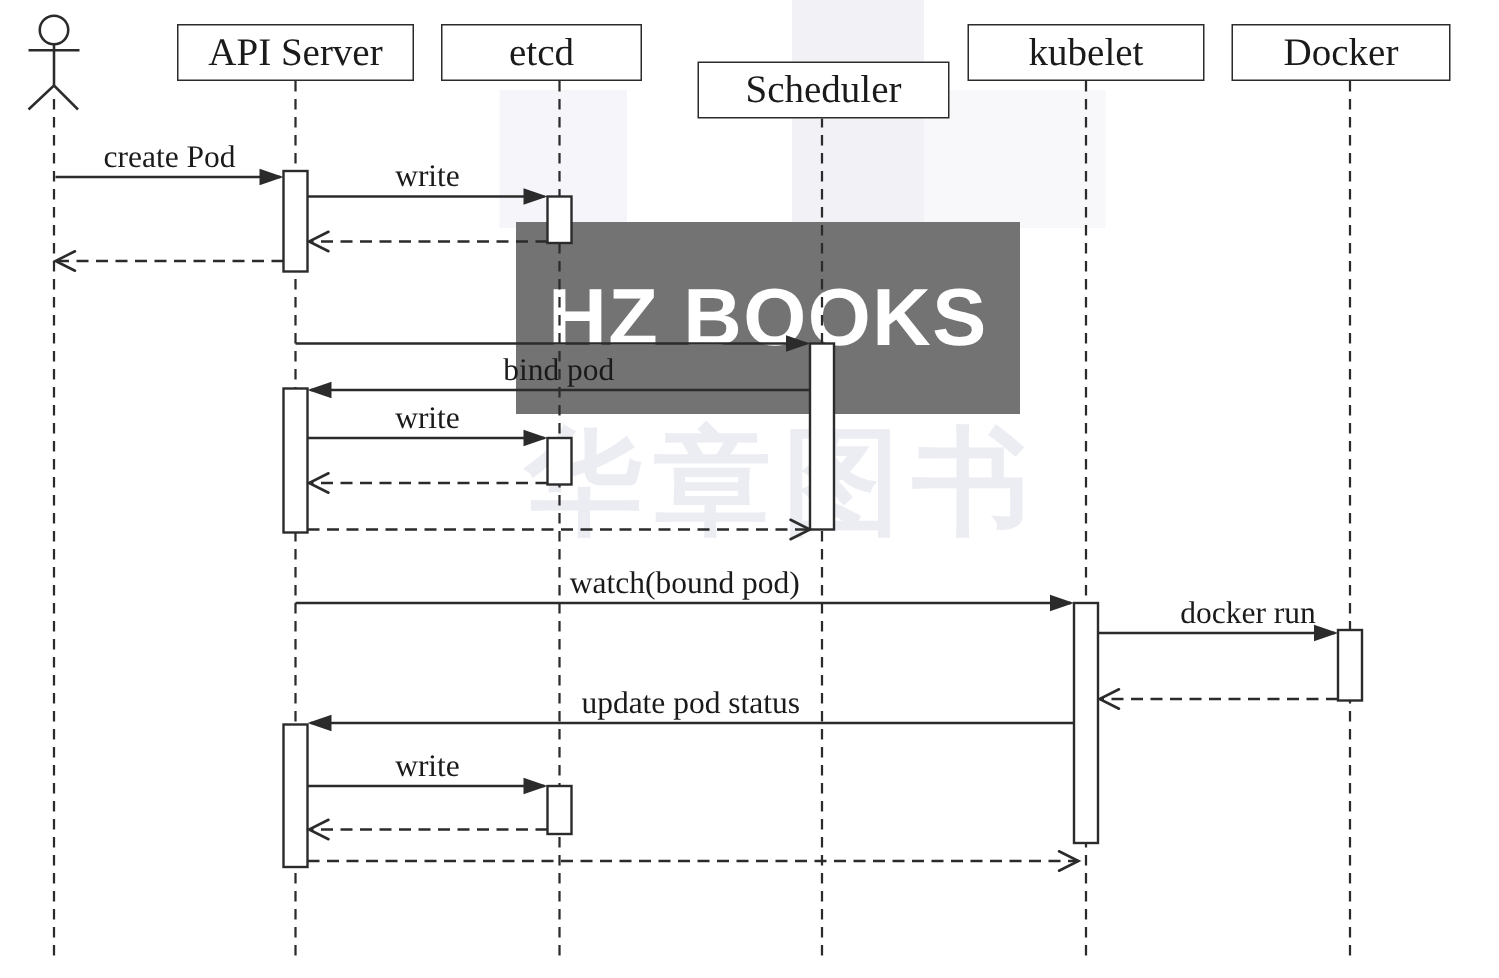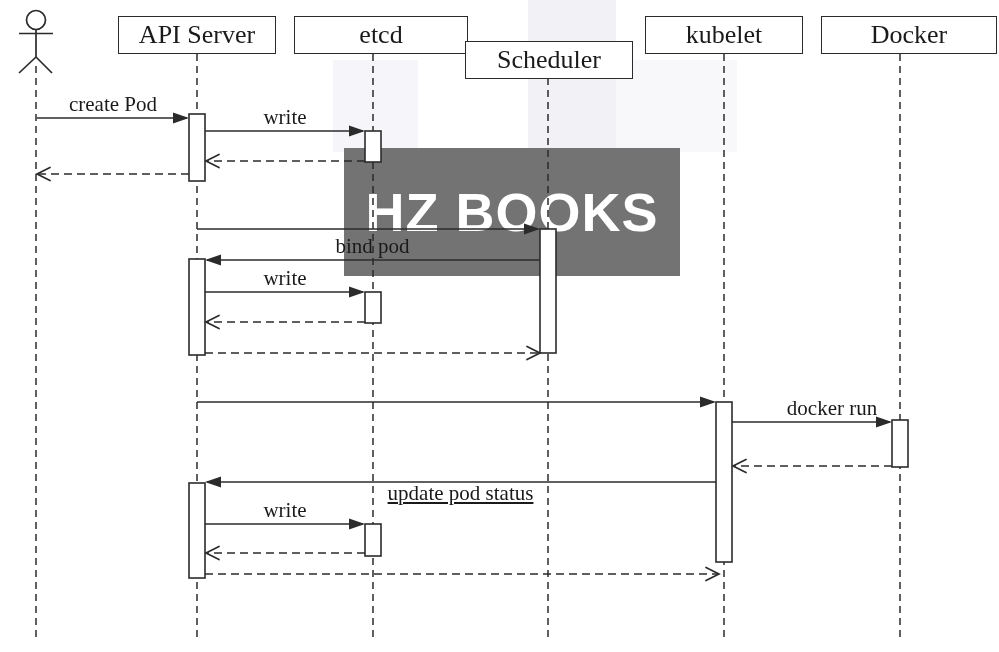--- a/index.html
+++ b/index.html
@@ -31,20 +31,21 @@
   .actor-g{stroke:#2b2b2b;stroke-width:1.7;fill:none}
 </style>
 </head>
 <body>
 
 <div class="stage">
   <div class="wm" id="wm-band-a"></div>
   <div class="wm" id="wm-band-b"></div>
   <div class="wm" id="wm-band-c"></div>
   <div class="wm" id="wm-logo">HZ BOOKS</div>
+  <div class="wm" id="wm-cjk">华章图书</div>
 
   <svg id="diagram-svg" width="999" height="652" viewBox="0 0 999 652">
     <g class="actor-g">
       <circle cx="36" cy="20" r="9.5"></circle>
       <line x1="36" y1="29.5" x2="36" y2="57"></line>
       <line x1="19" y1="33.5" x2="53" y2="33.5"></line>
       <line x1="36" y1="57" x2="19" y2="73"></line>
       <line x1="36" y1="57" x2="52" y2="73"></line>
     </g>
     <g id="gen">
@@ -96,22 +97,23 @@
         <line x1="205" y1="574" x2="719" y2="574" class="msg dashed"></line>
         <path d="M 706 567.5 L 719 574 L 706 580.5" class="head-open"></path>
       </g>
   </svg>
 
   <div id="labels">
       <div class="mlabel" style="left: 113px; top: 93px; font-family: Liberation Serif, serif;">create Pod</div>
       <div class="mlabel" style="left: 285px; top: 106px;">write</div>
       <div class="mlabel" style="left: 372.5px; top: 235px;">bind pod</div>
       <div class="mlabel" style="left: 285px; top: 267px;">write</div>
+      <div class="mlabel" style="left: 456.5px; top: 377px;">watch(bound pod)</div>
       <div class="mlabel" style="left: 832px; top: 397px;">docker run</div>
-      <div class="mlabel" style="left: 460.5px; top: 482px; text-decoration: underline;">update pod status</div>
+      <div class="mlabel" style="left: 460.5px; top: 457px;">update pod status</div>
       <div class="mlabel" style="left: 285px; top: 499px;">write</div>
       <div class="pbox" style="left: 118px; top: 16px; width: 158px;">API Server</div>
-      <div class="pbox" style="left: 294px; top: 16px; width: 174px;">etcd</div>
+      <div class="pbox" style="left: 294px; top: 16px; width: 134px;">etcd</div>
       <div class="pbox" style="left: 465px; top: 16px; width: 168px; margin-top: 25px;">Scheduler</div>
       <div class="pbox" style="left: 645px; top: 16px; width: 158px;">kubelet</div>
-      <div class="pbox" style="left: 821px; top: 16px; width: 176px;">Docker</div>
+      <div class="pbox" style="left: 821px; top: 16px; width: 146px;">Docker</div>
     </div>
 </div>
 
 </body></html>

